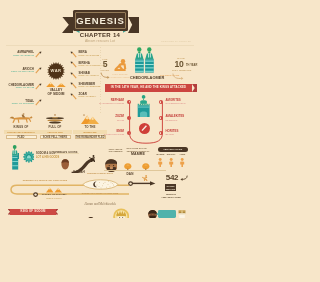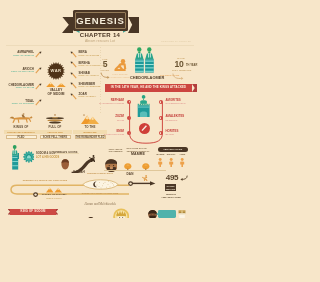--- a/index.html
+++ b/index.html
@@ -524,21 +524,21 @@
       <path d="M0 2.4 L19.0 2.4" stroke="#4b3726" stroke-width="1.4" fill="none"></path>
       <path d="M18.0 0.2 L23.4 2.4 L18.0 4.6 Z" fill="#4b3726"></path>
     </svg>
 <svg style="position:absolute;left:142.4px;top:174.6px;" width="6" height="6.8" viewBox="0 0 6.6 7.4">
       <circle cx="4.5" cy="1.0" r="0.95" fill="#e09a45"></circle>
       <path d="M1.6 3.2 L5.4 2.0 L5.8 3.0 L2.2 4.3 Z" fill="#e09a45"></path>
       <path d="M2.6 3.8 L3.6 5.4 L2.8 7.2 L1.9 6.8 L2.6 5.4 L1.8 4.3 Z" fill="#e09a45"></path>
       <path d="M3.8 3.6 L5.4 5.0 L6.2 6.8 L5.3 7.2 L4.5 5.6 L3.2 4.5 Z" fill="#e09a45"></path>
       <path d="M0.2 2.0 L2.2 2.9 L1.9 3.8 L0 2.8 Z" fill="#e09a45"></path>
     </svg>
-<div id="n318">495</div>
+<div id="n318">542</div>
 <svg style="position:absolute;left:180px;top:174.6px;" width="8" height="6" viewBox="0 0 8 6">
       <path d="M7.2 0.6 C7.2 3.4 5.0 4.6 1.4 4.4" stroke="#5b462e" stroke-width="0.9" fill="none"></path>
       <path d="M2.6 3.1 L0.4 4.4 L2.6 5.7 Z" fill="#5b462e"></path>
     </svg>
 <div id="servbadge">
       <span>TRAINED SERVANTS</span>
     </div>
 <div class="servsub" style="top:192.6px;">BORN IN</div>
 <div class="servsub" style="top:196.2px;">ABRAM'S HOUSE</div>
 <div id="meetingtitle">Abram and Melchizedek</div>

